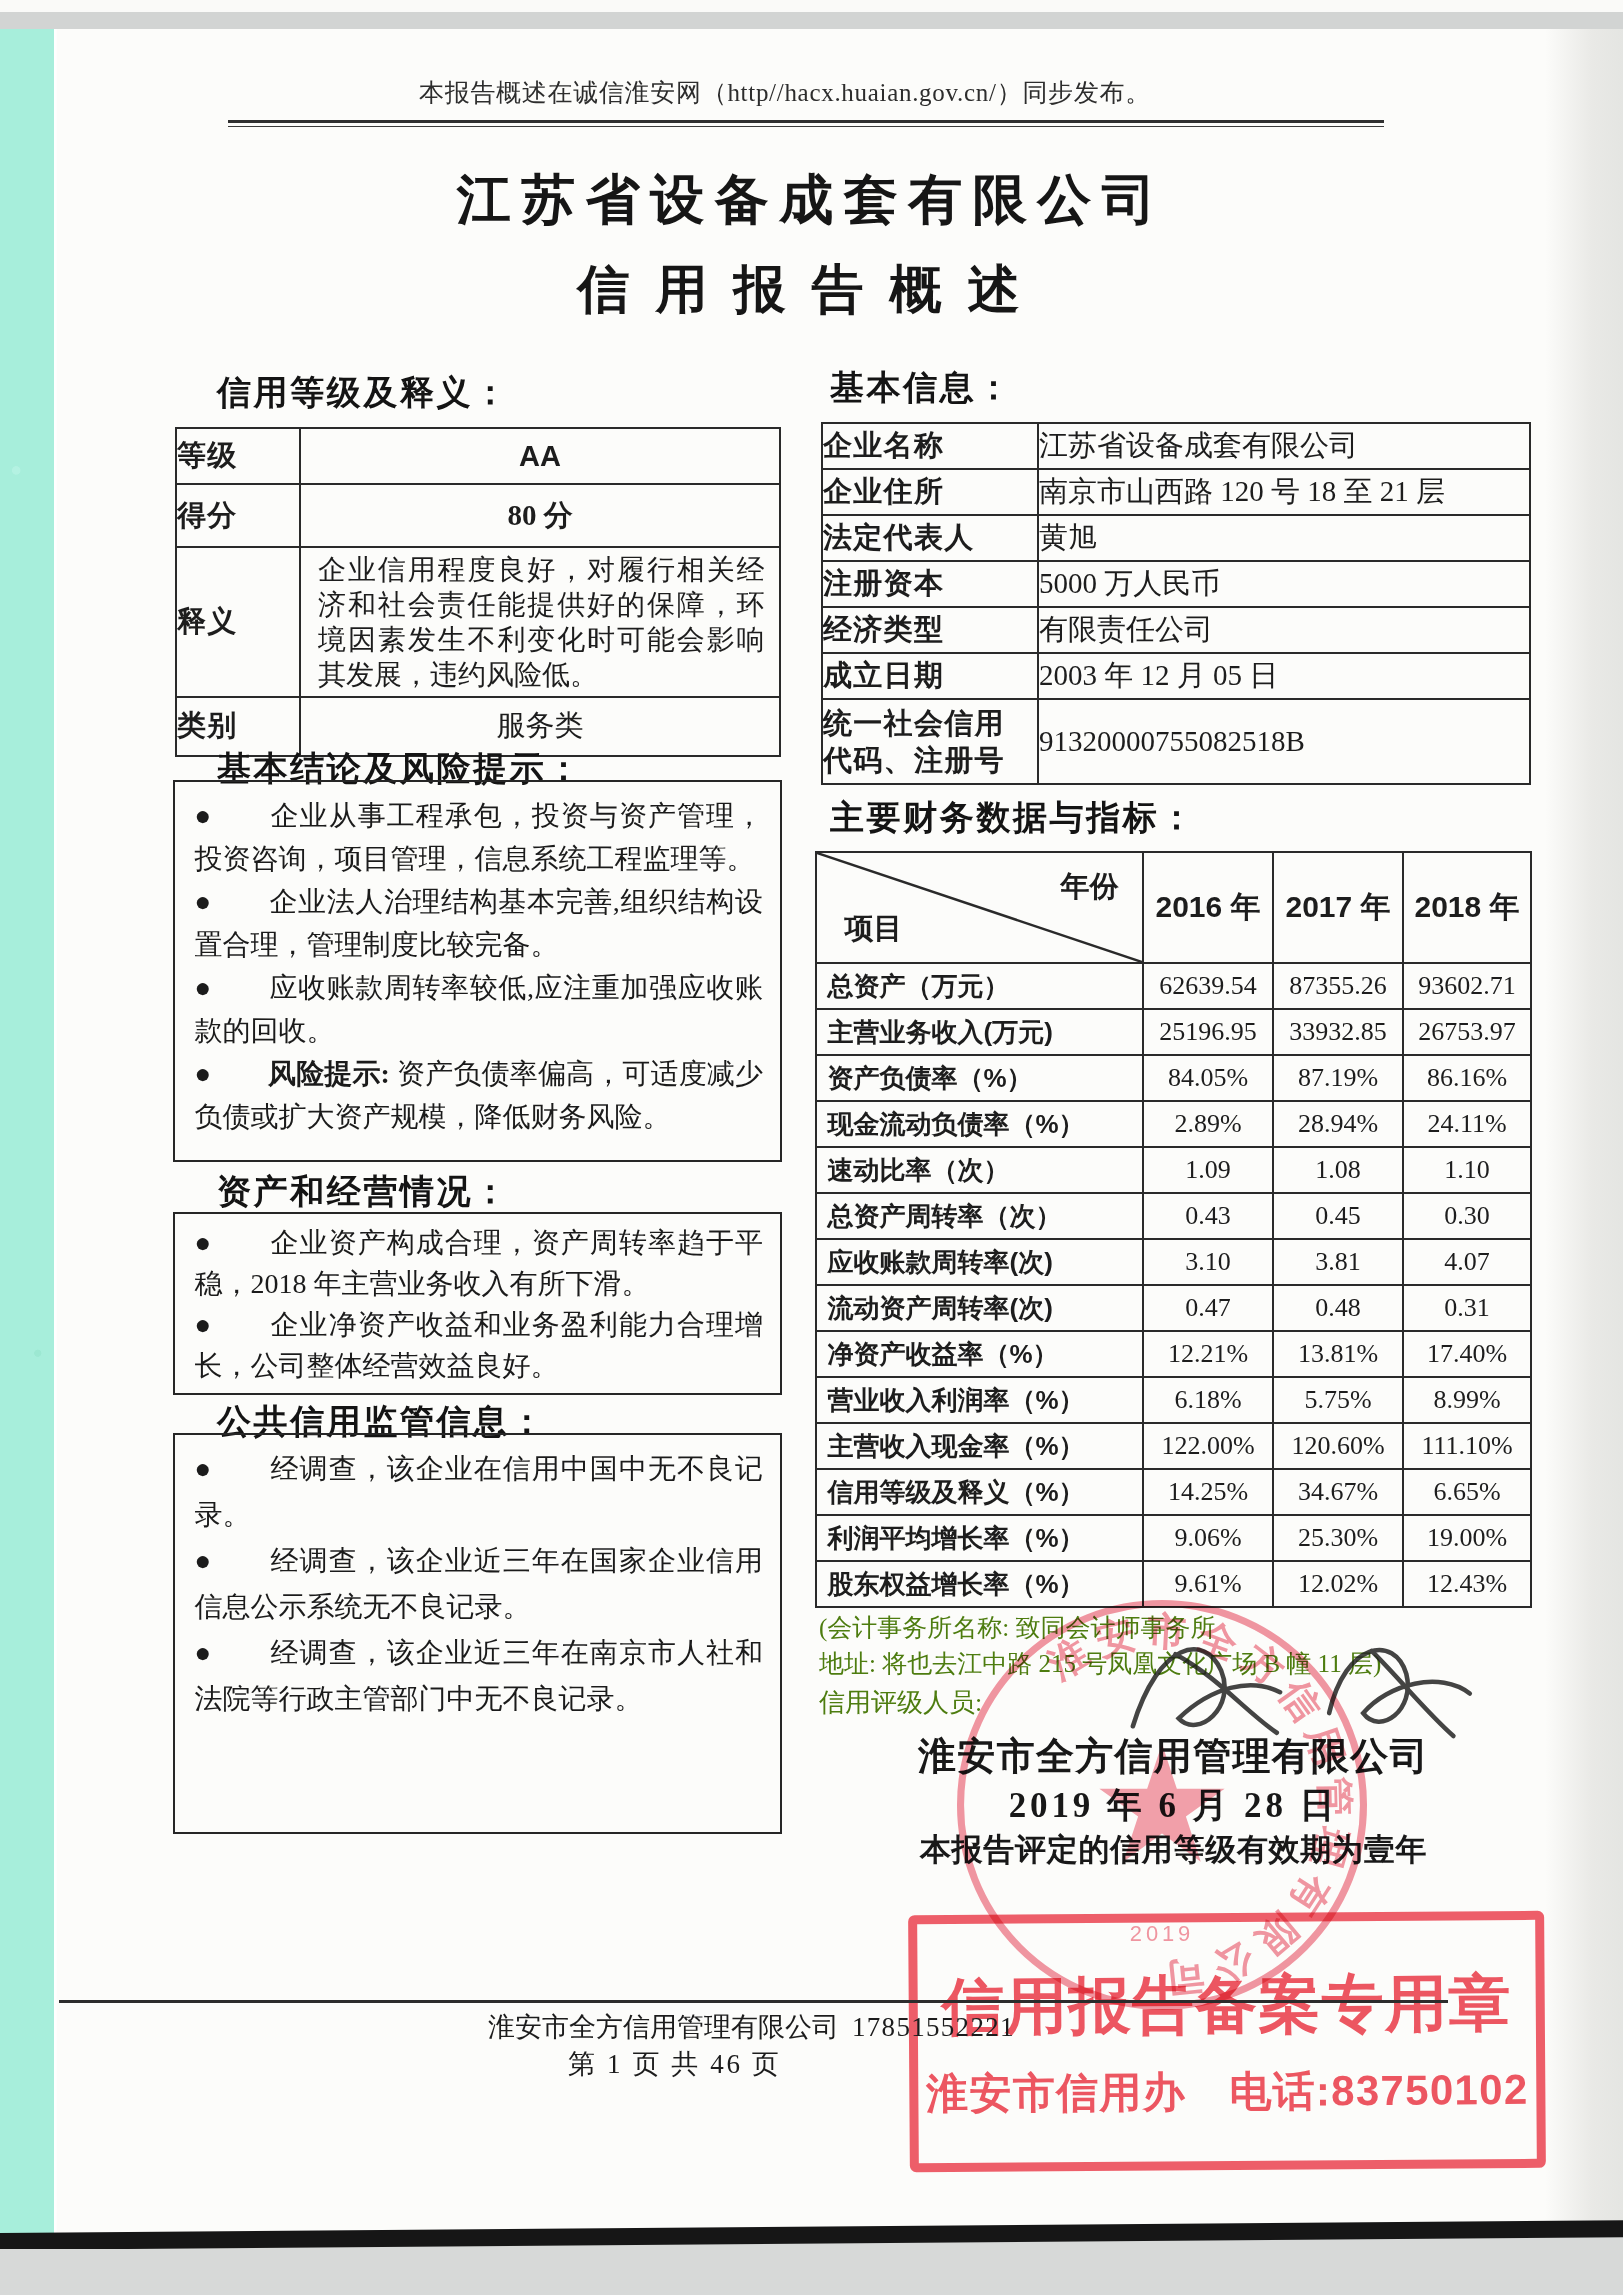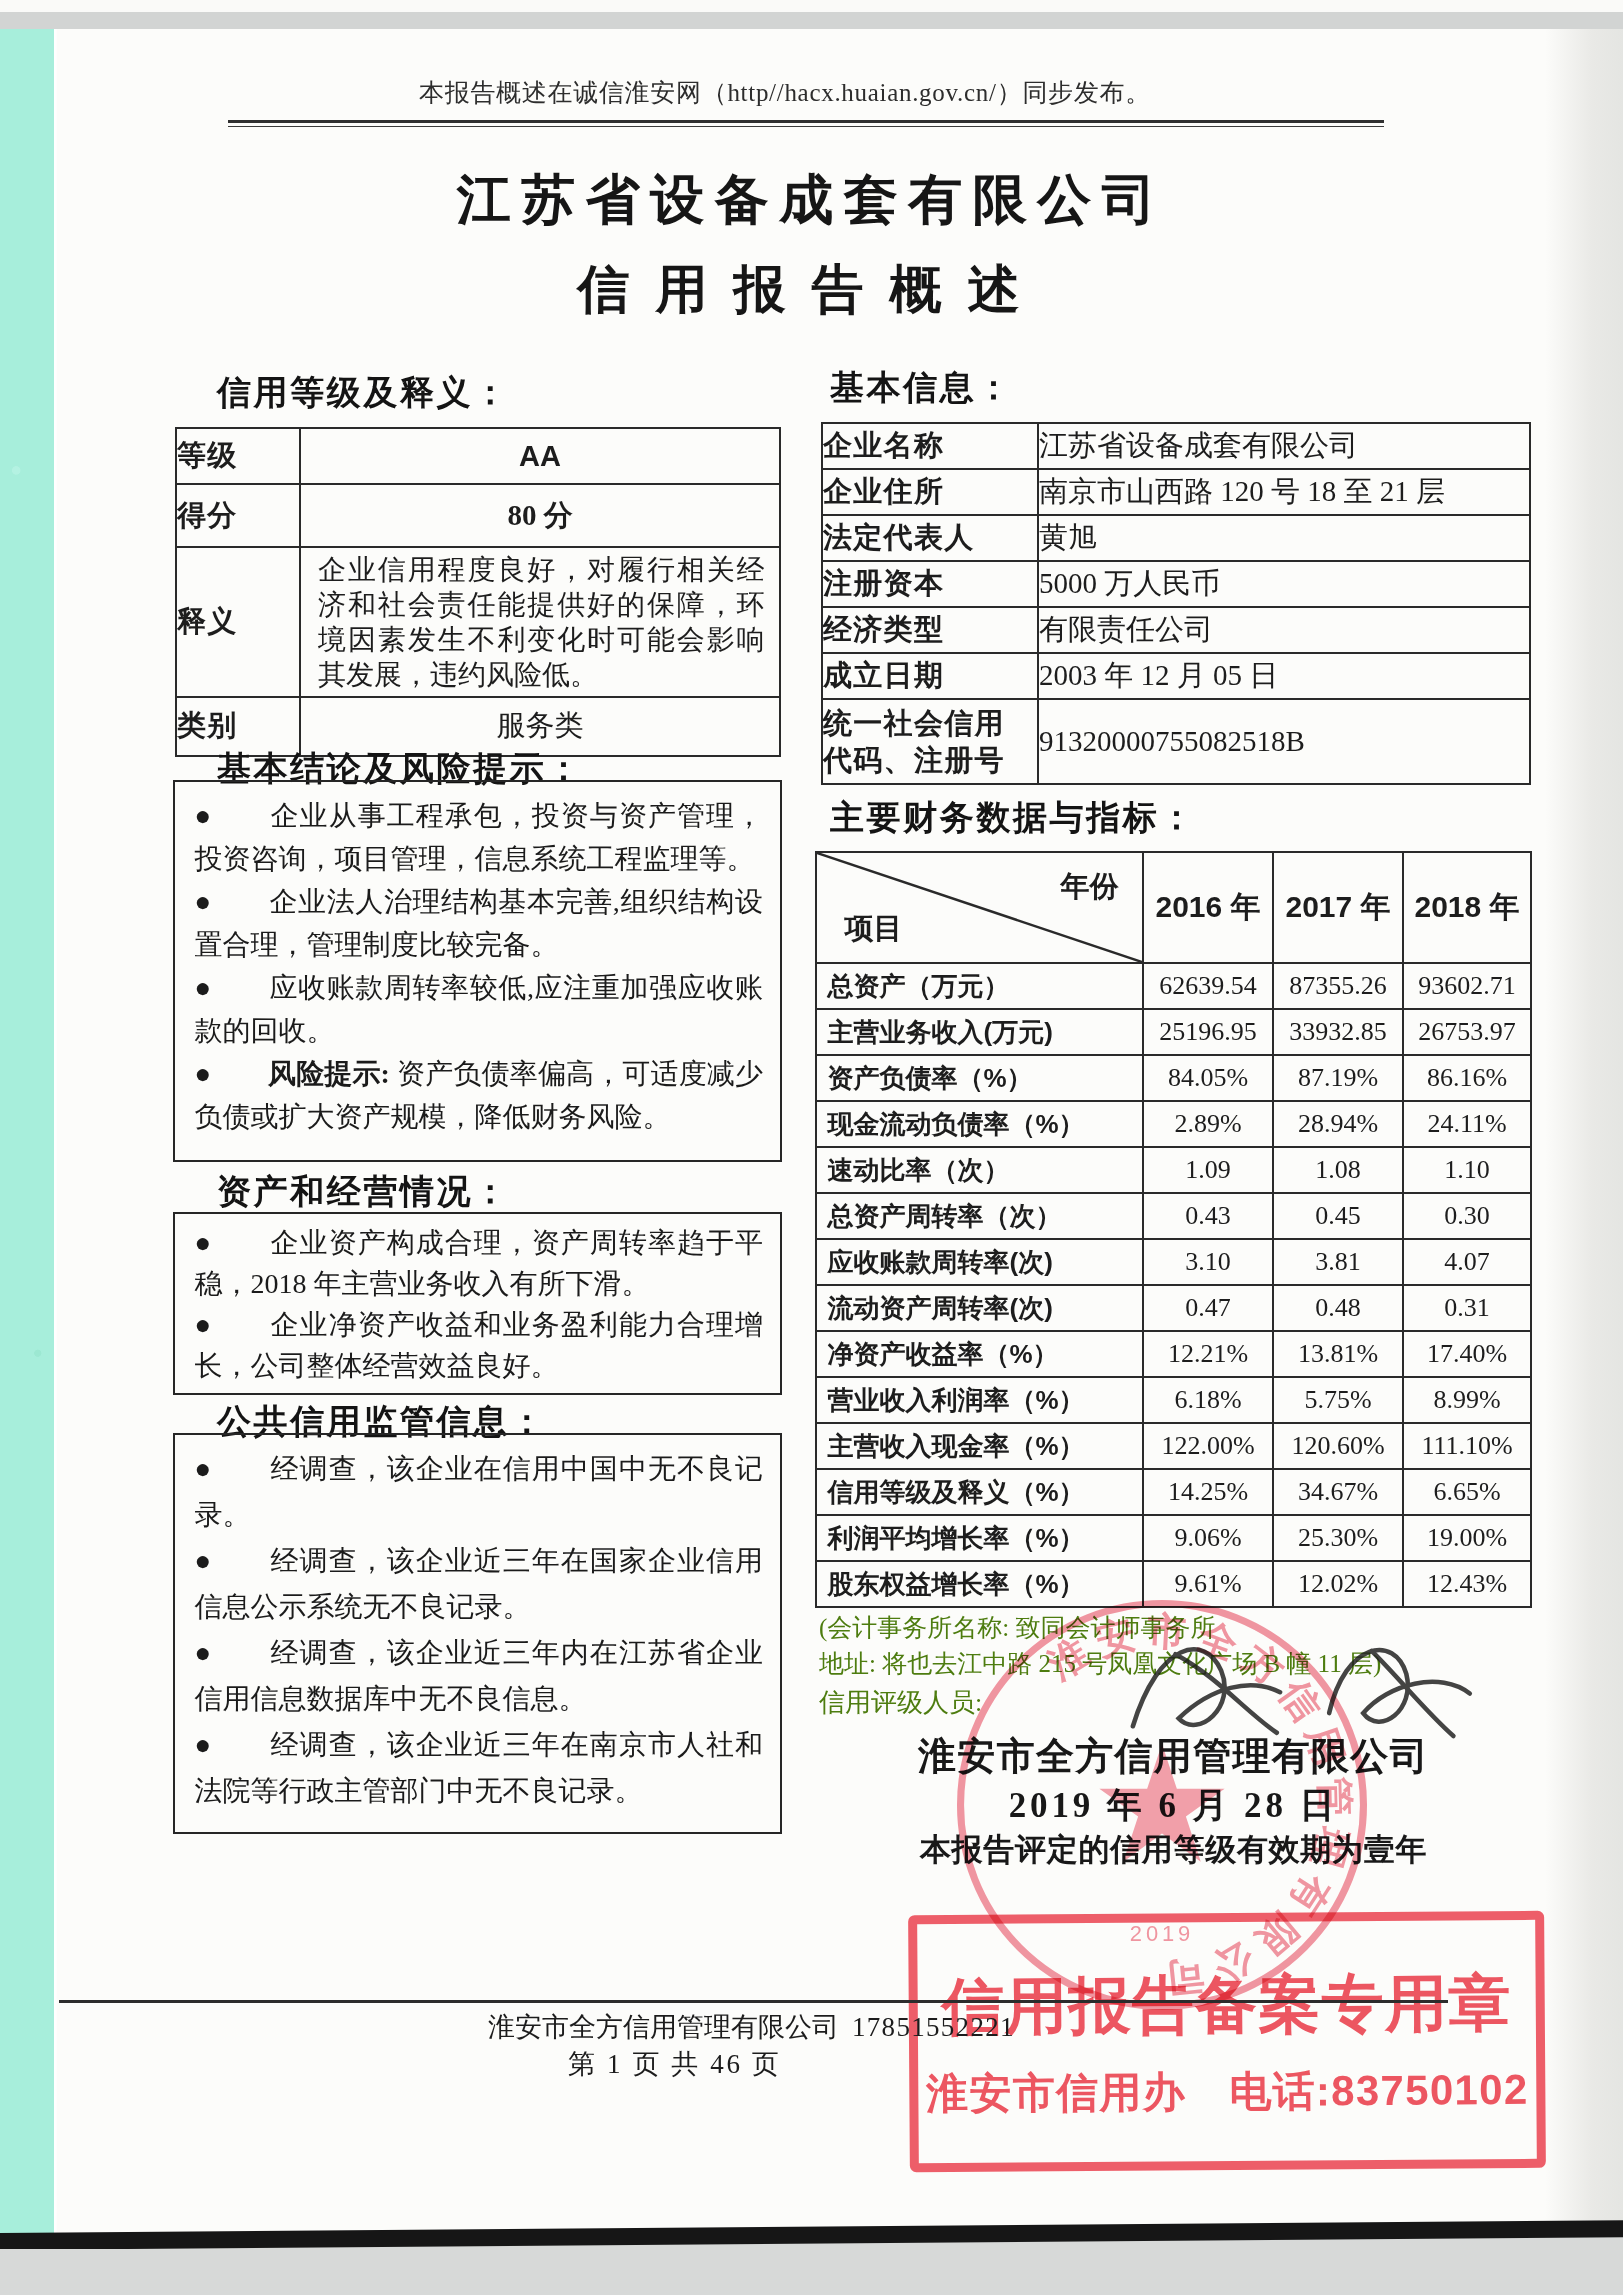--- a/index.html
+++ b/index.html
@@ -157,21 +157,20 @@
 <div class="abs heading" style="left:217px;top:1169px;">资产和经营情况：</div>
 <div class="abs box box2">
   <p>●　　企业资产构成合理，资产周转率趋于平稳，2018 年主营业务收入有所下滑。</p>
   <p>●　　企业净资产收益和业务盈利能力合理增长，公司整体经营效益良好。</p>
 </div>
 
 <div class="abs heading" style="left:217px;top:1399px;">公共信用监管信息：</div>
 <div class="abs box box3">
   <p>●　　经调查，该企业在信用中国中无不良记录。</p>
   <p>●　　经调查，该企业近三年在国家企业信用信息公示系统无不良记录。</p>
-  <p>●　　经调查，该企业近三年内在江苏省企业信用信息数据库中无不良信息。</p>
   <p>●　　经调查，该企业近三年在南京市人社和法院等行政主管部门中无不良记录。</p>
 </div>
 
 <div class="abs heading" style="left:830px;top:365px;">基本信息：</div>
 
 <table class="abs doc info-table">
   <colgroup>
       <col style="width:216px">
       <col>
     </colgroup>

